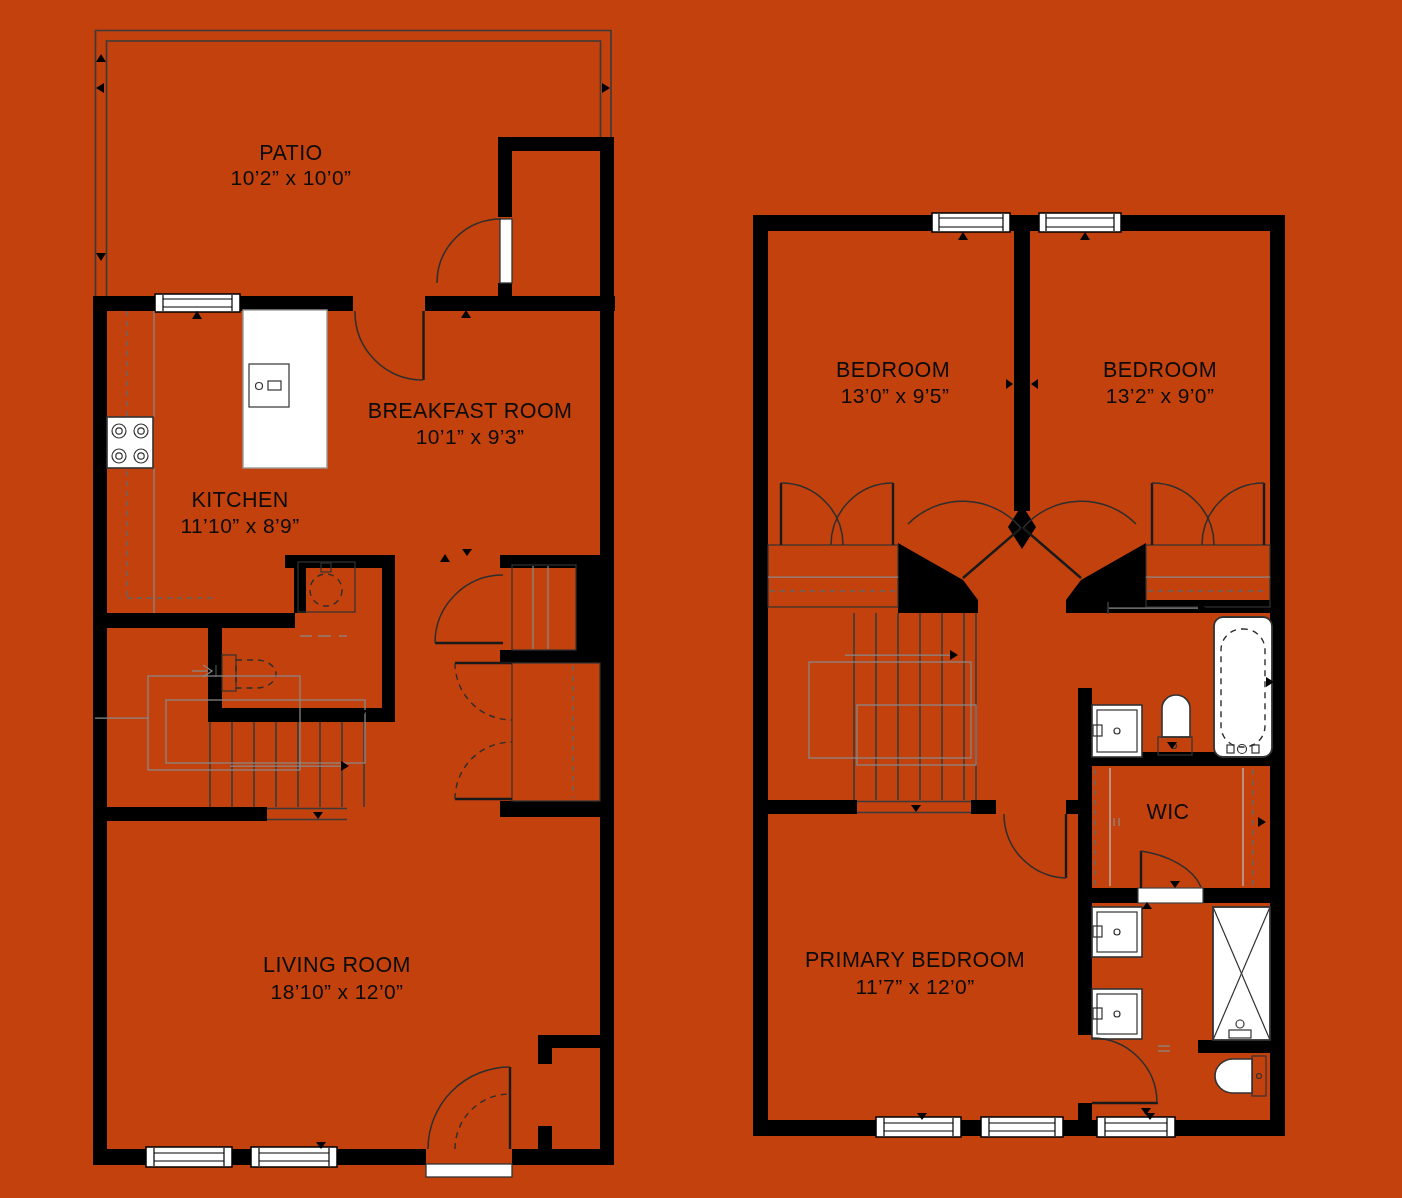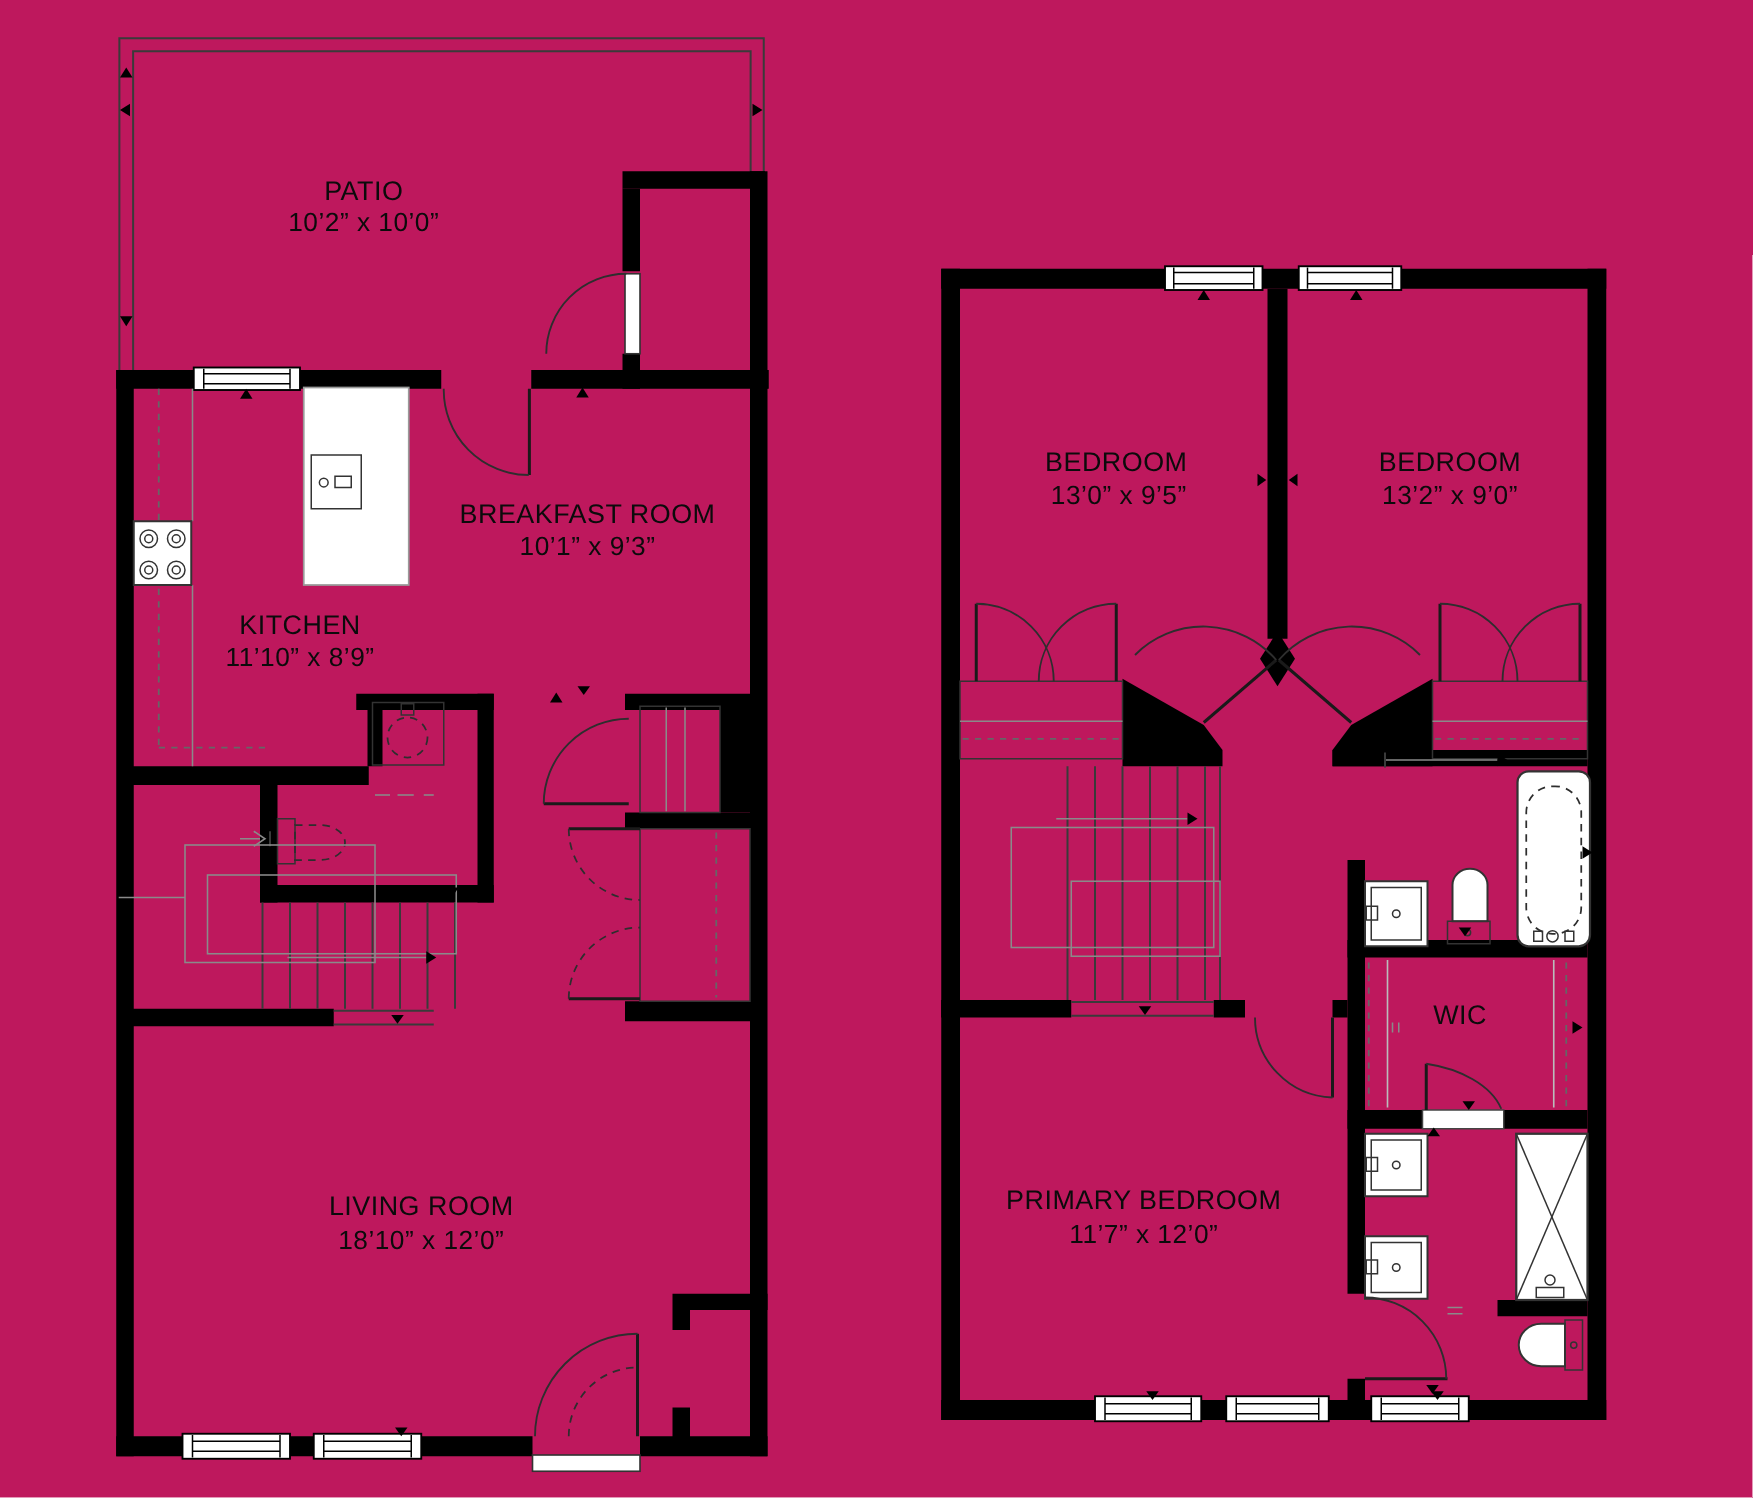--- a/index.html
+++ b/index.html
@@ -1,16 +1,16 @@
 <!DOCTYPE html>
 <html><head>
 <meta charset="utf-8">
 <style>
   html,body{margin:0;padding:0;background:#ffffff;}
-  .page{width:1402px;height:1198px;background:#be185d;position:relative;overflow:hidden;}
+  .page{width:1402px;height:1198px;background:#c2410c;position:relative;overflow:hidden;}
   svg{display:block;}
   text{font-family:"Liberation Sans",sans-serif;fill:#0b0b0b;letter-spacing:.4px;}
   .room-name{font-size:21.5px;}
   .room-dims{font-size:21px;}
   .wall{fill:#000;}
   .ln{stroke:#3a3a3a;stroke-width:1.6;fill:none;}
   .thin{stroke:#8a8a8a;stroke-width:1.25;fill:none;}
   .ltgray{stroke:#bbb;stroke-width:1.3;fill:none;}
   .dash{stroke:#666;stroke-width:1.4;fill:none;stroke-dasharray:5 5;}
   .arc{stroke:#2e2e2e;stroke-width:1.5;fill:none;}

